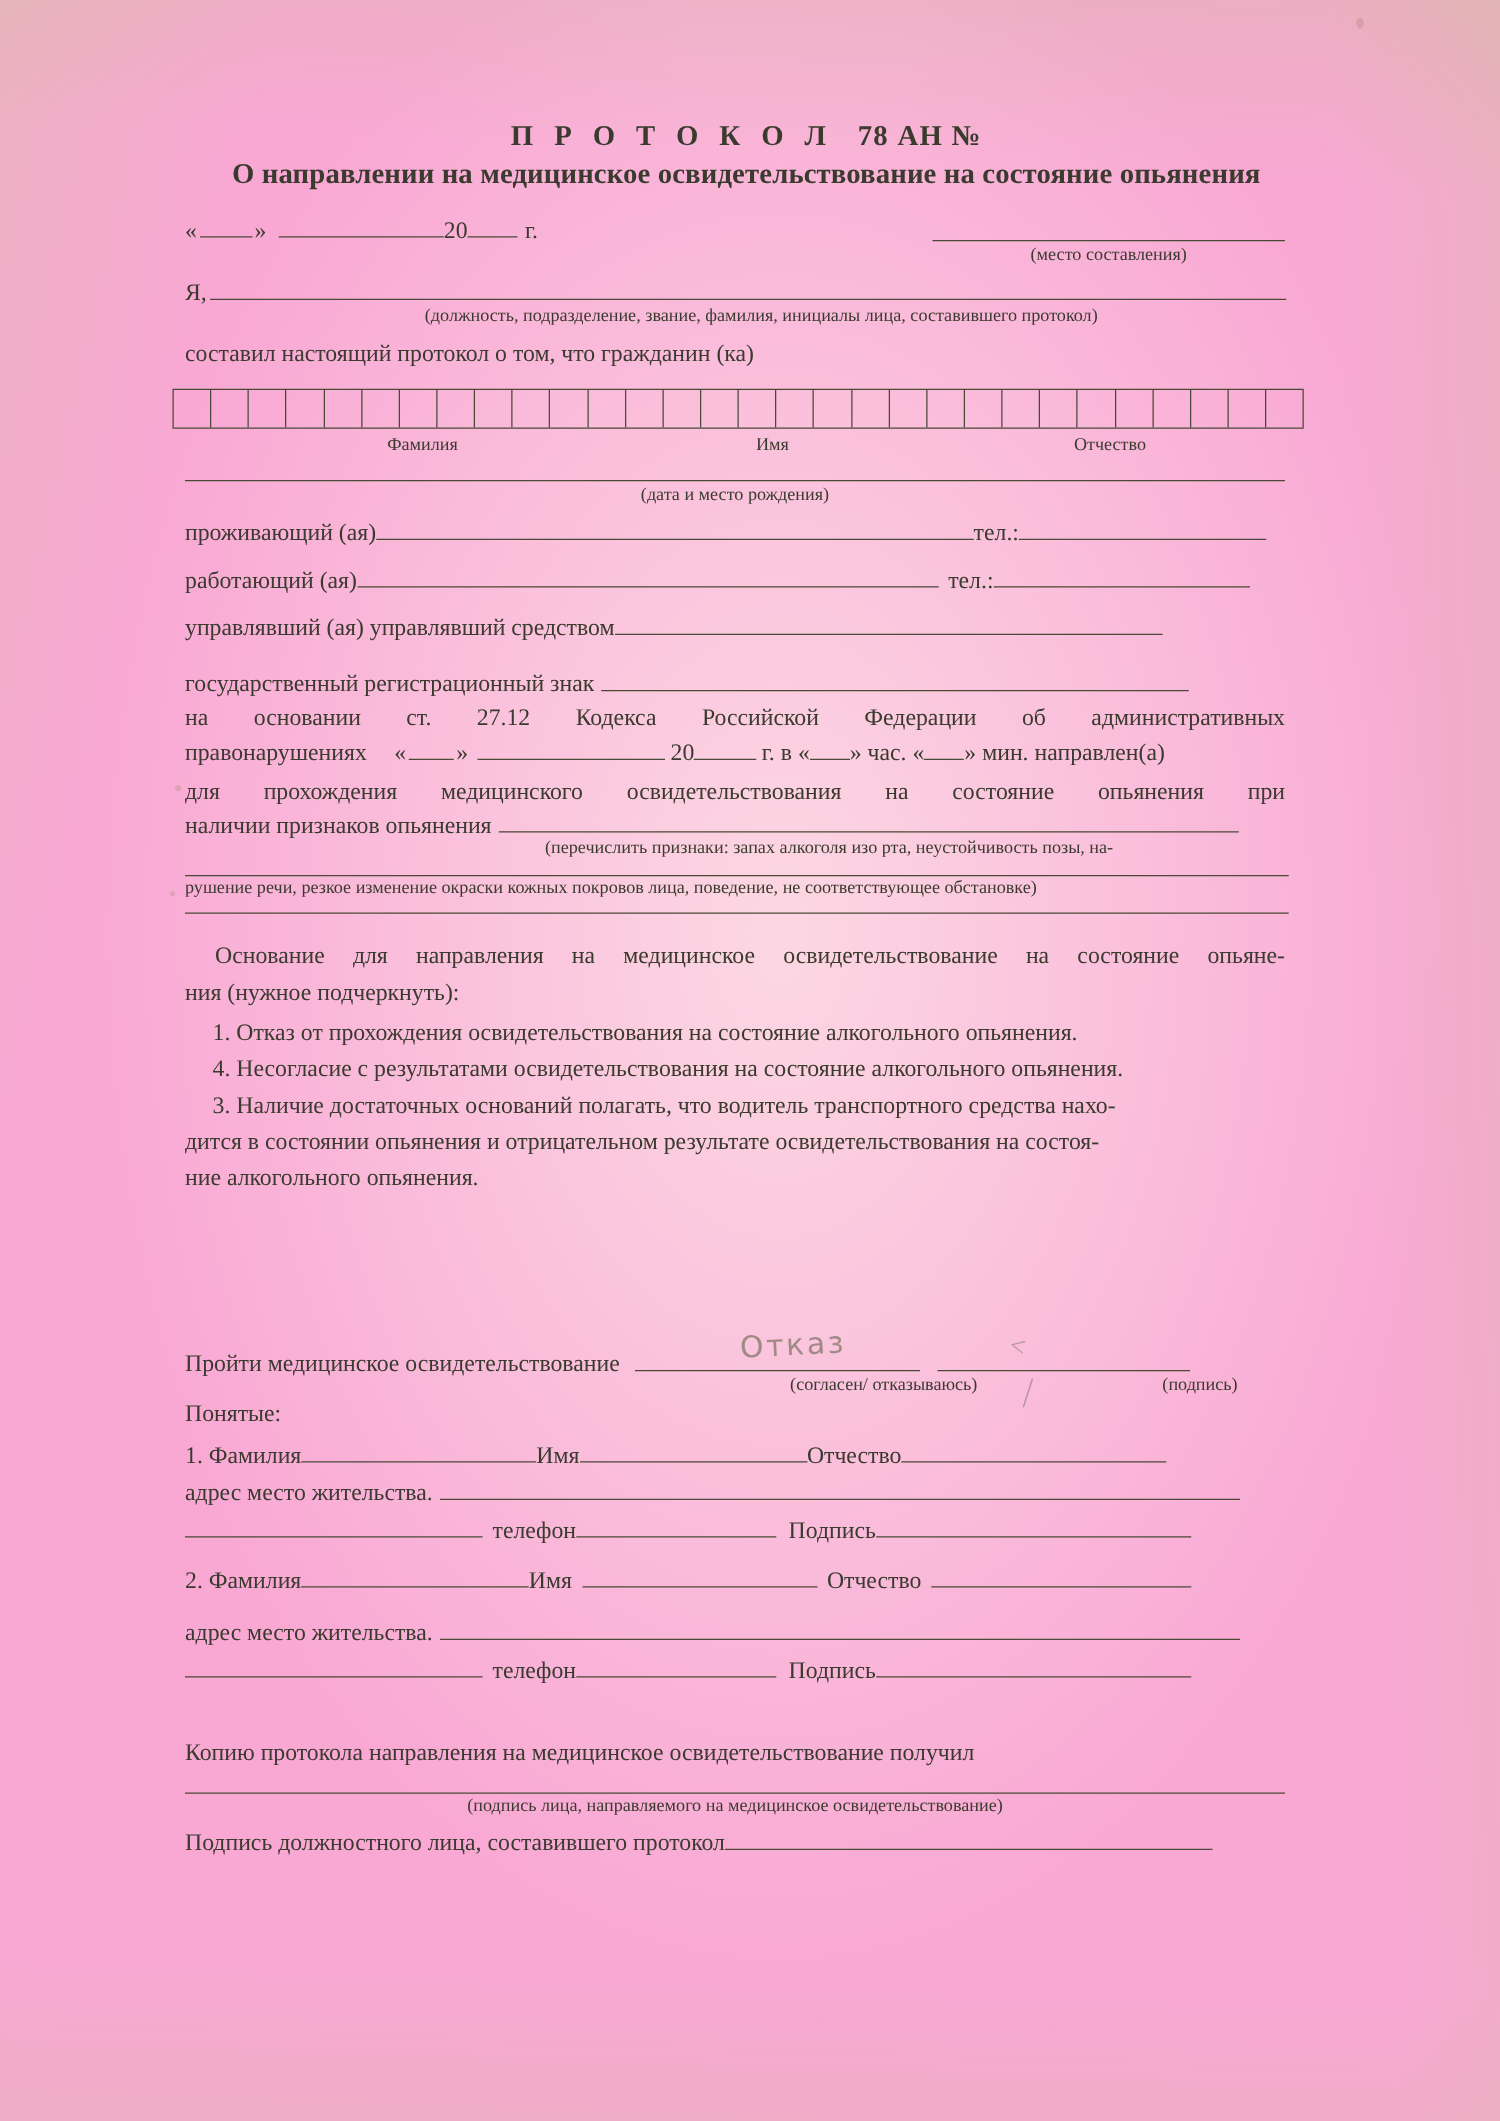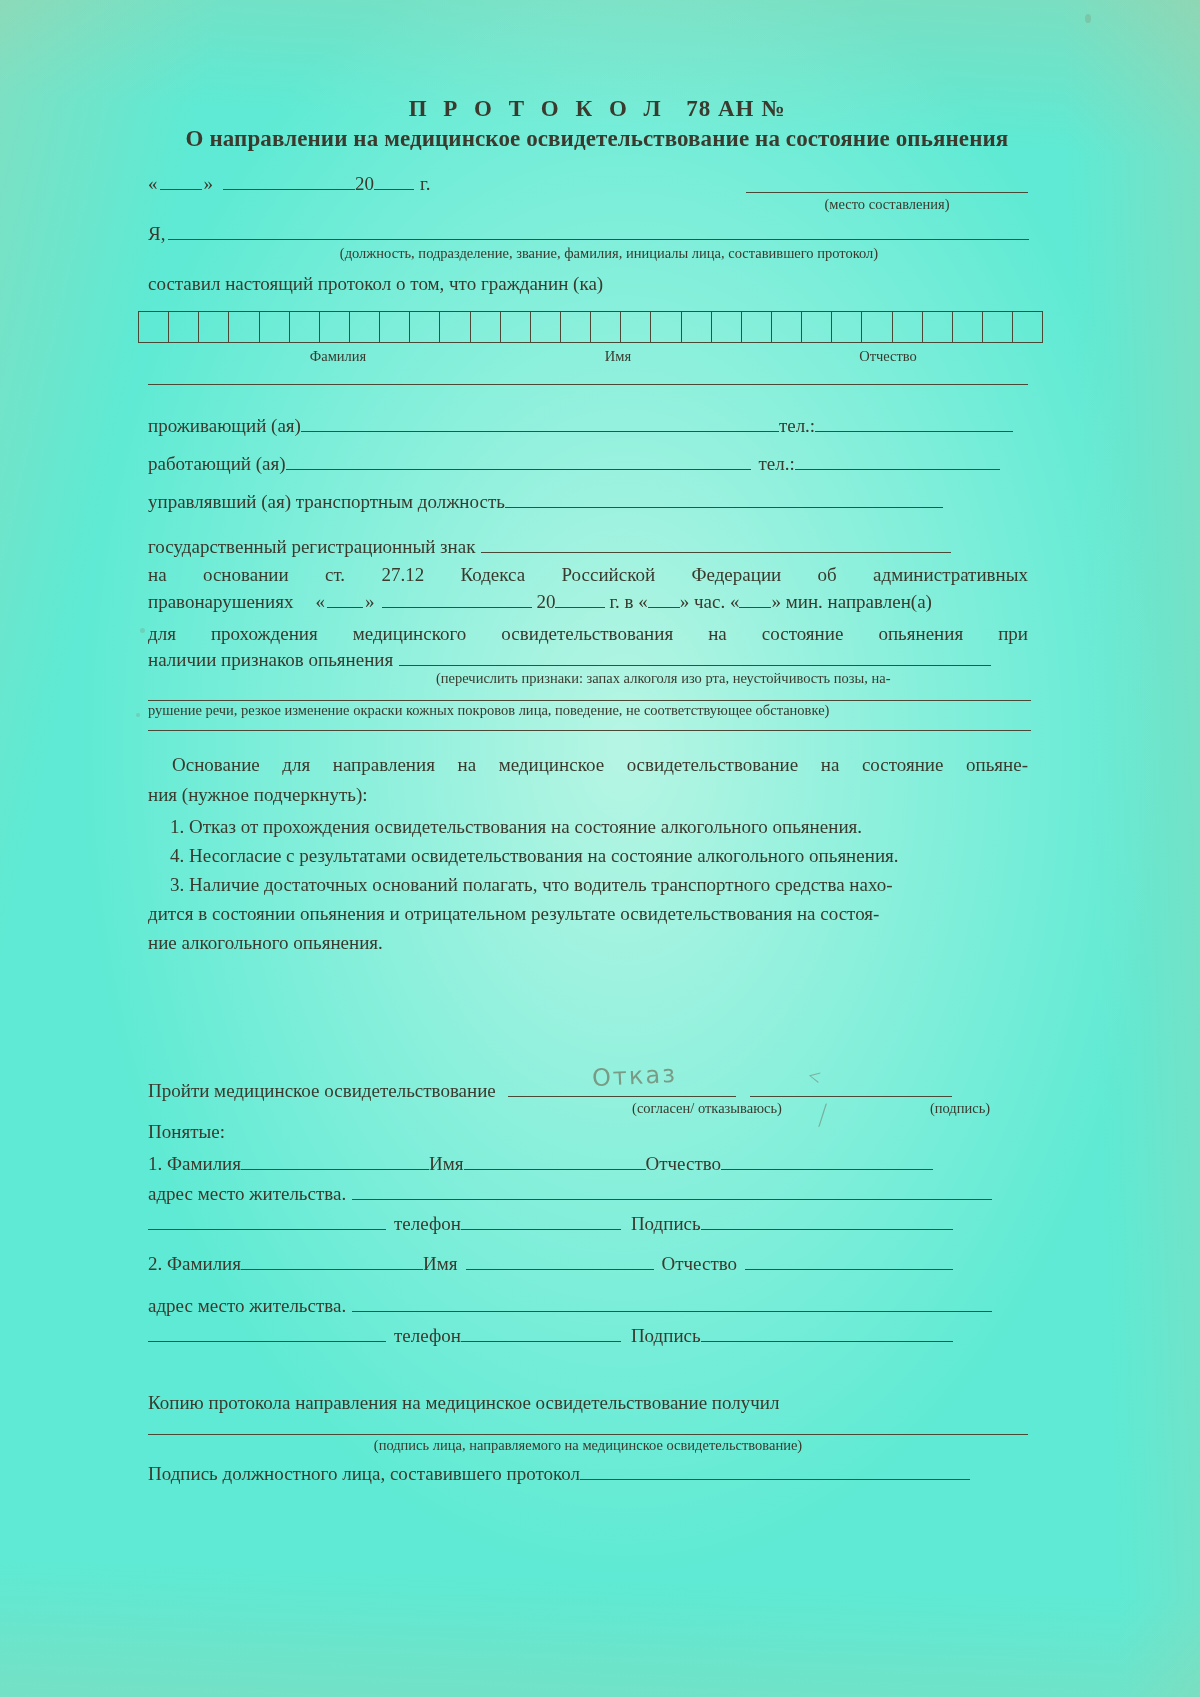--- a/index.html
+++ b/index.html
@@ -4,21 +4,21 @@
 <style>
   html, body {
     margin: 0;
     padding: 0;
     background: #ffffff;
   }
   .page {
     position: relative;
     width: 1200px;
     height: 1697px;
-    background: #5eead4;
+    background: #f9a8d4;
     overflow: hidden;
     font-family: "Liberation Serif", "DejaVu Serif", serif;
     color: #3b3a2e;
   }
   
   .paper-tint {
     position: absolute;
     inset: 0;
     background:
       radial-gradient(ellipse at 52% 44%, rgba(255,255,240,0.55) 0%, rgba(247,244,216,0) 62%),
@@ -214,37 +214,38 @@
       <div class="cell"></div>
       <div class="cell"></div>
       <div class="cell"></div>
       <div class="cell"></div>
     </div>
     <div class="caption" style="left:110px;top:348px;width:160px;">Фамилия</div>
     <div class="caption" style="left:400px;top:348px;width:140px;">Имя</div>
     <div class="caption" style="left:660px;top:348px;width:160px;">Отчество</div>
 
     <div class="rule" style="left:0px;top:384px;width:880px;"></div>
+    <div class="caption" style="left:0px;top:388px;width:880px;">(дата и место рождения)</div>
 
     <div class="row" style="left:0px;top:414px;">
       <span class="lbl">проживающий (ая)</span>
       <span class="blank" style="width:478px;"></span>
       <span class="lbl">тел.:</span>
       <span class="blank" style="width:198px;"></span>
     </div>
 
     <div class="row" style="left:0px;top:452px;">
       <span class="lbl">работающий (ая)</span>
       <span class="blank" style="width:465px;"></span>
       <span class="lbl" style="padding-left:8px;">тел.:</span>
       <span class="blank" style="width:205px;"></span>
     </div>
 
     <div class="row" style="left:0px;top:490px;">
-      <span class="lbl">управлявший (ая)  транспортным   должность</span>
+      <span class="lbl">управлявший (ая)  управлявший   средством</span>
       <span class="blank" style="width:438px;"></span>
     </div>
 
     <div class="row" style="left:0px;top:535px;">
       <span class="lbl">государственный  регистрационный  знак</span>
       <span class="blank" style="width:470px;margin-left:6px;"></span>
     </div>
 
     <div class="para jfull" style="left:0px;top:560px;width:880px;">на  основании  ст. 27.12  Кодекса  Российской  Федерации  об  административных</div>
 

